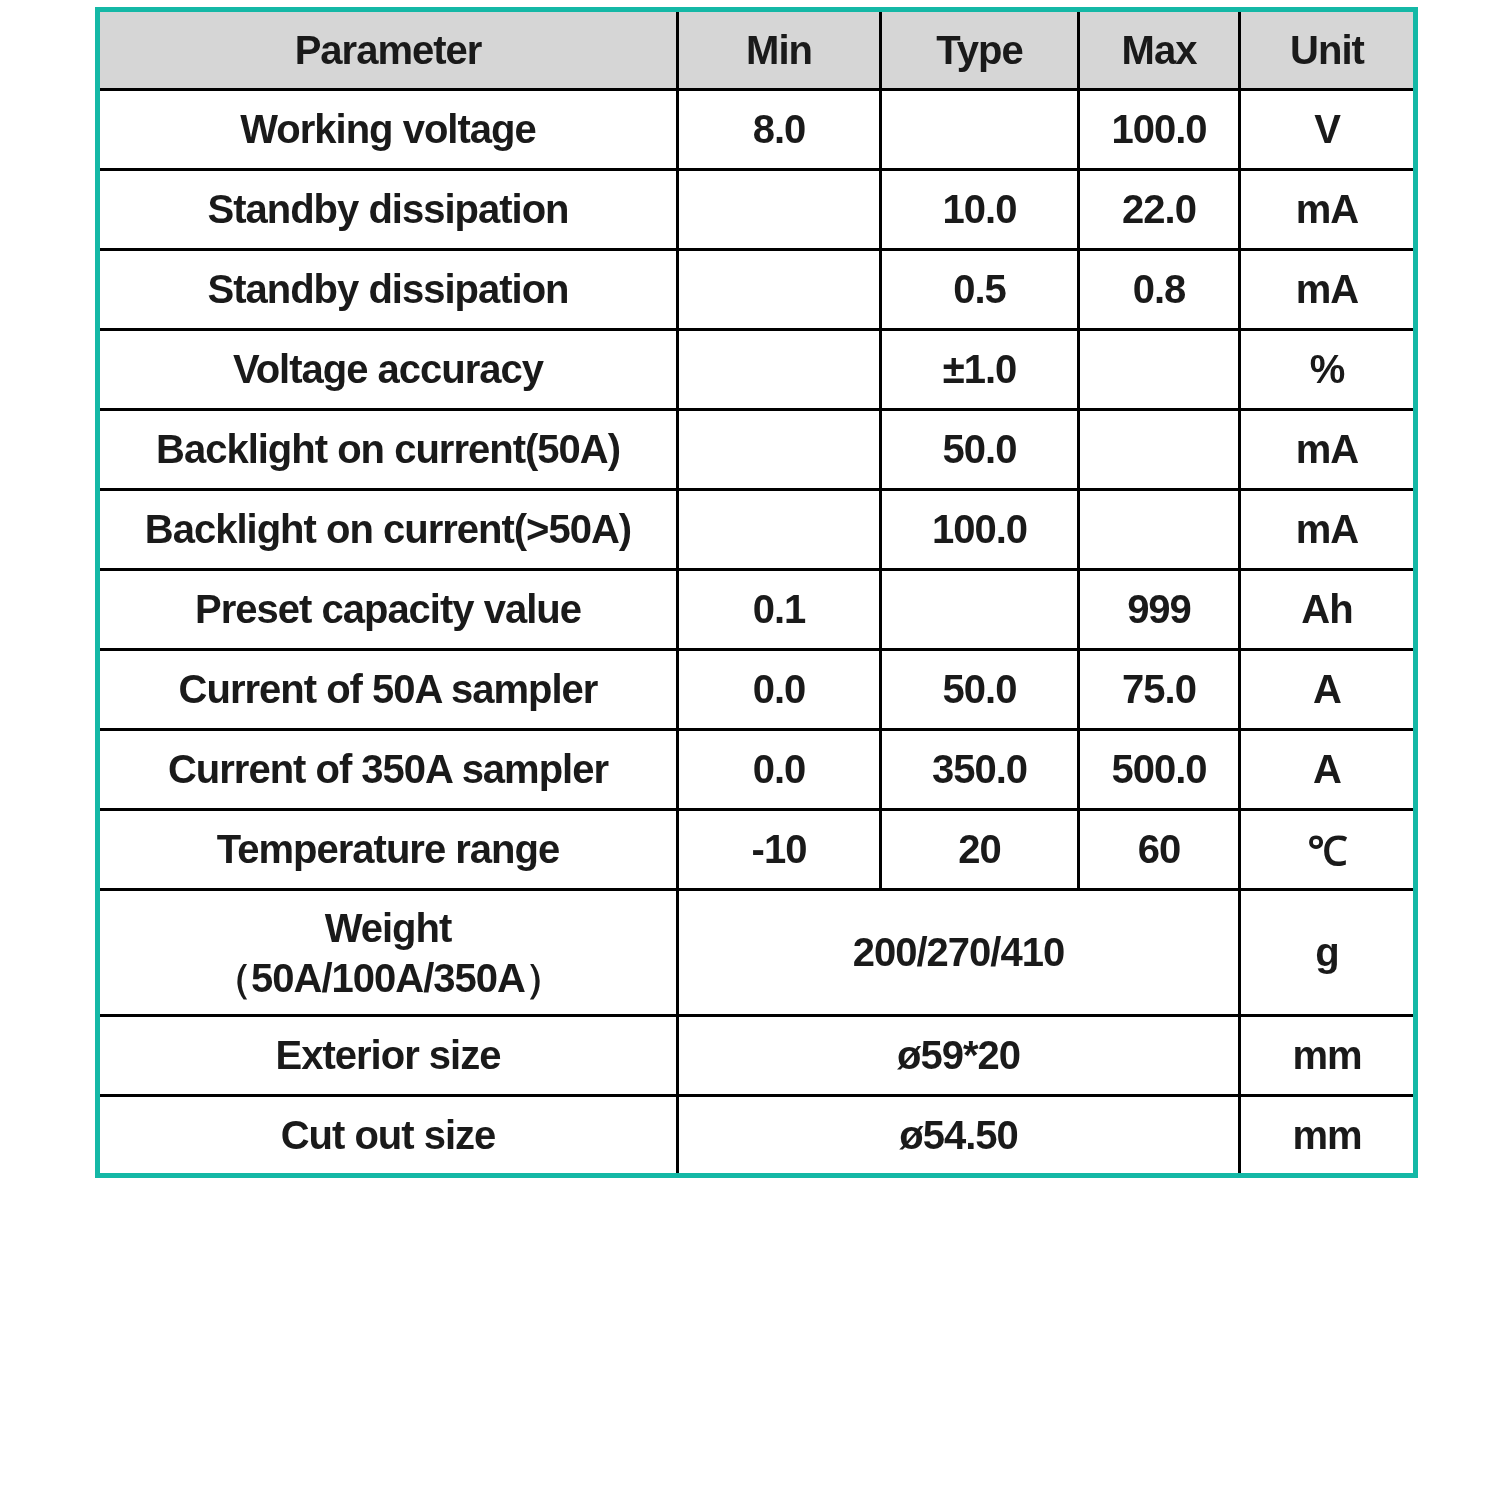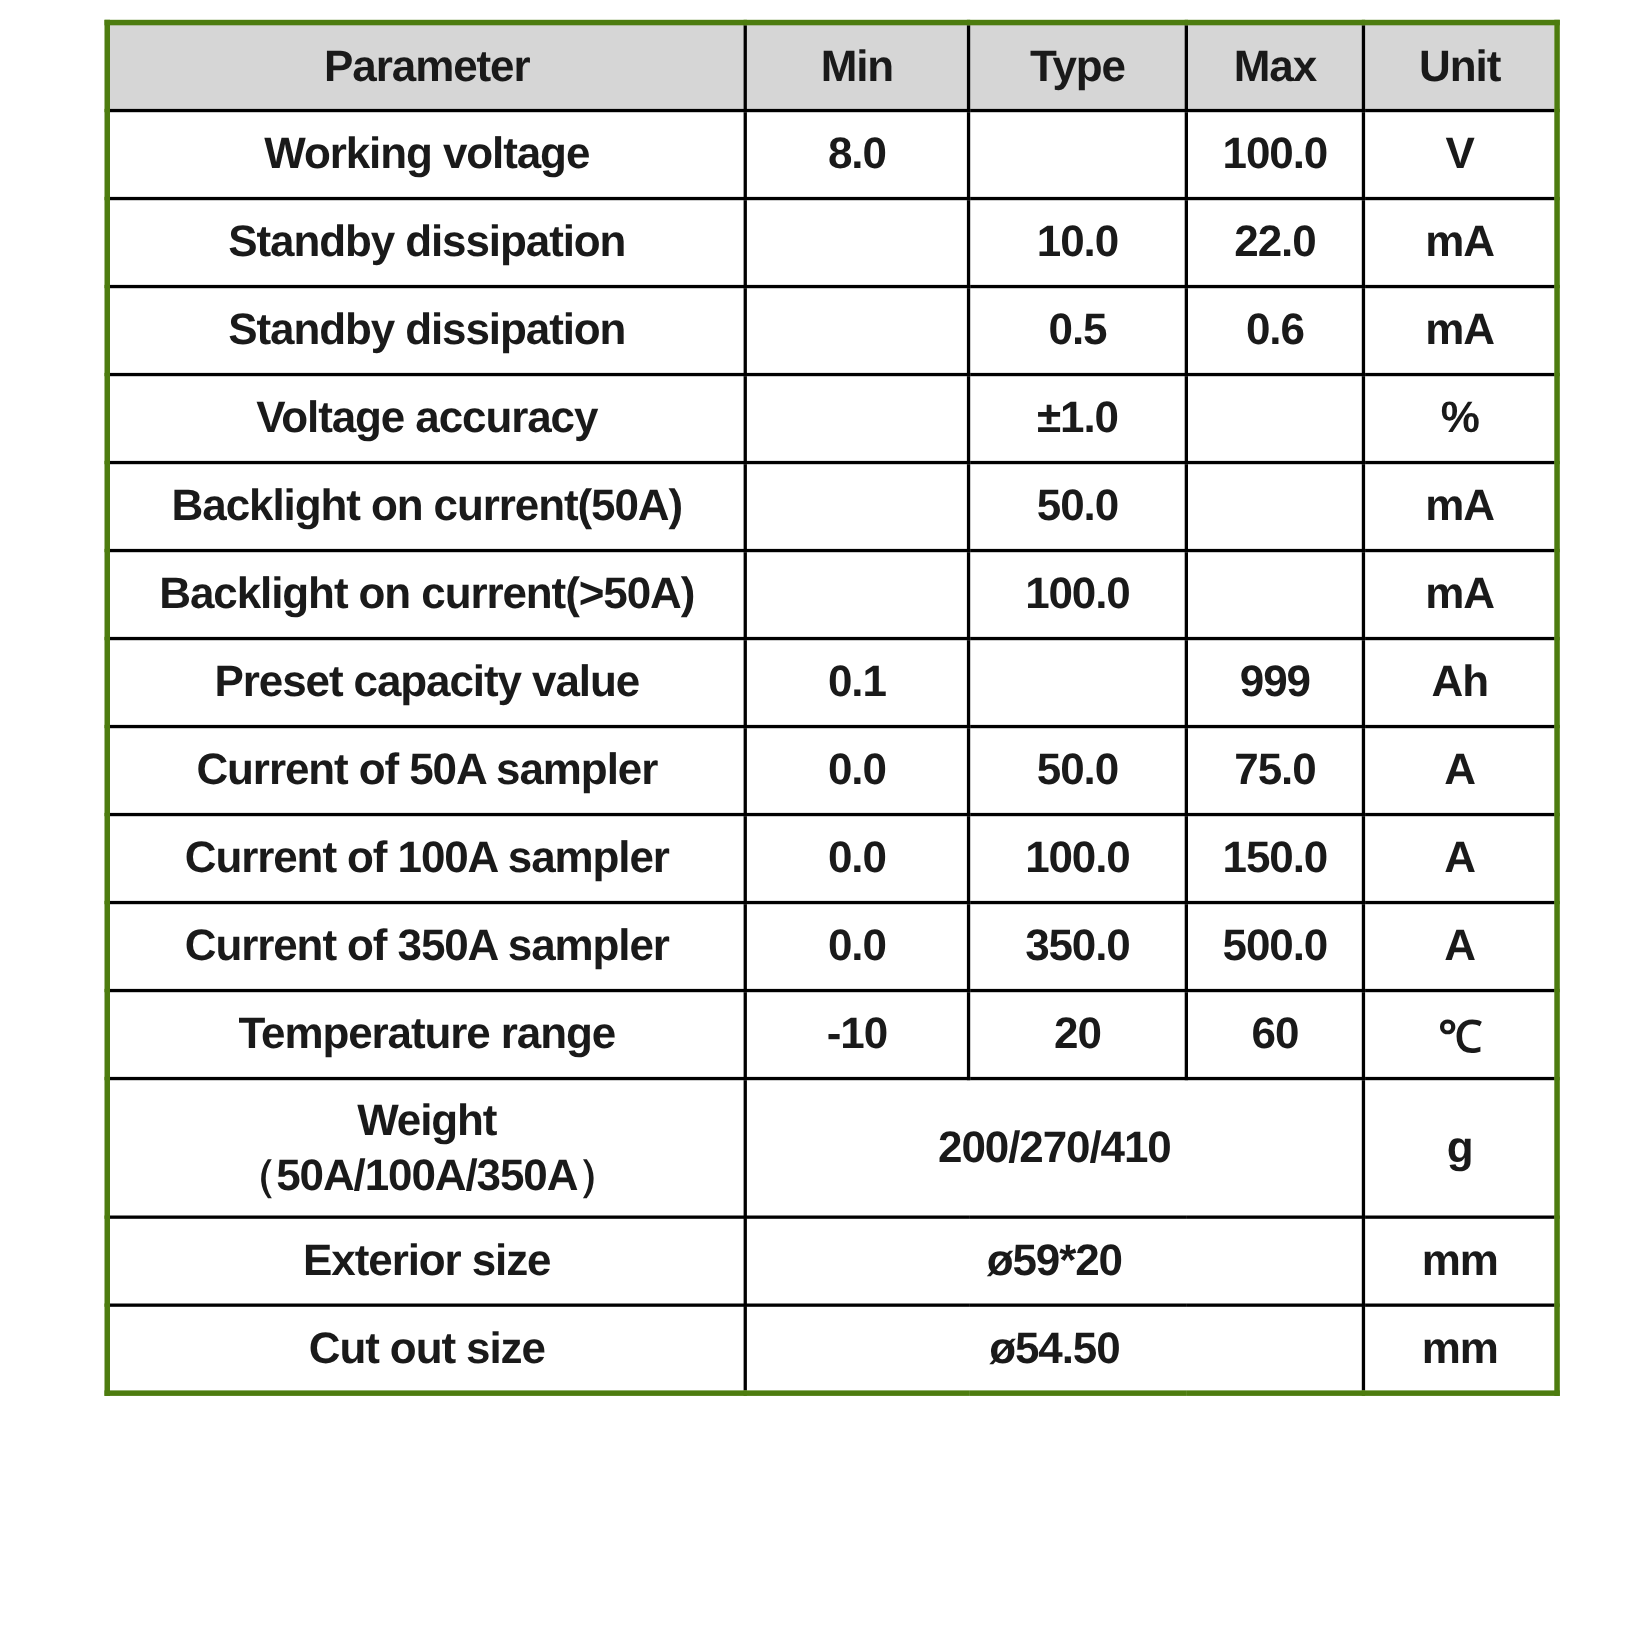--- a/index.html
+++ b/index.html
@@ -13,25 +13,25 @@
   .page {
     position: relative;
     width: 1500px;
     height: 1500px;
     background: #ffffff;
     font-family: "Liberation Sans", sans-serif;
   }
   table.spec {
     position: absolute;
     left: 95px;
-    top: 18px;
+    top: 7px;
     width: 1318px;
     border-collapse: collapse;
     table-layout: fixed;
-    border: 5px solid #4d7c0f;
+    border: 5px solid #14b8a6;
   }
   table.spec th, table.spec td {
     border: 3px solid #000000;
     text-align: center;
     vertical-align: middle;
     padding: 0 4px;
     font-weight: bold;
     font-size: 40px;
     letter-spacing: -1px;
     color: #1a1a1a;
@@ -80,21 +80,21 @@
         <td>Standby dissipation</td>
         <td></td>
         <td>10.0</td>
         <td>22.0</td>
         <td>mA</td>
       </tr>
       <tr class="r">
         <td>Standby dissipation</td>
         <td></td>
         <td>0.5</td>
-        <td>0.6</td>
+        <td>0.8</td>
         <td>mA</td>
       </tr>
       <tr class="r">
         <td>Voltage accuracy</td>
         <td></td>
         <td>±1.0</td>
         <td></td>
         <td>%</td>
       </tr>
       <tr class="r">
@@ -116,27 +116,20 @@
         <td>0.1</td>
         <td></td>
         <td>999</td>
         <td>Ah</td>
       </tr>
       <tr class="r">
         <td>Current of 50A sampler</td>
         <td>0.0</td>
         <td>50.0</td>
         <td>75.0</td>
-        <td>A</td>
-      </tr>
-      <tr class="r">
-        <td>Current of 100A sampler</td>
-        <td>0.0</td>
-        <td>100.0</td>
-        <td>150.0</td>
         <td>A</td>
       </tr>
       <tr class="r">
         <td>Current of 350A sampler</td>
         <td>0.0</td>
         <td>350.0</td>
         <td>500.0</td>
         <td>A</td>
       </tr>
       <tr class="r">

